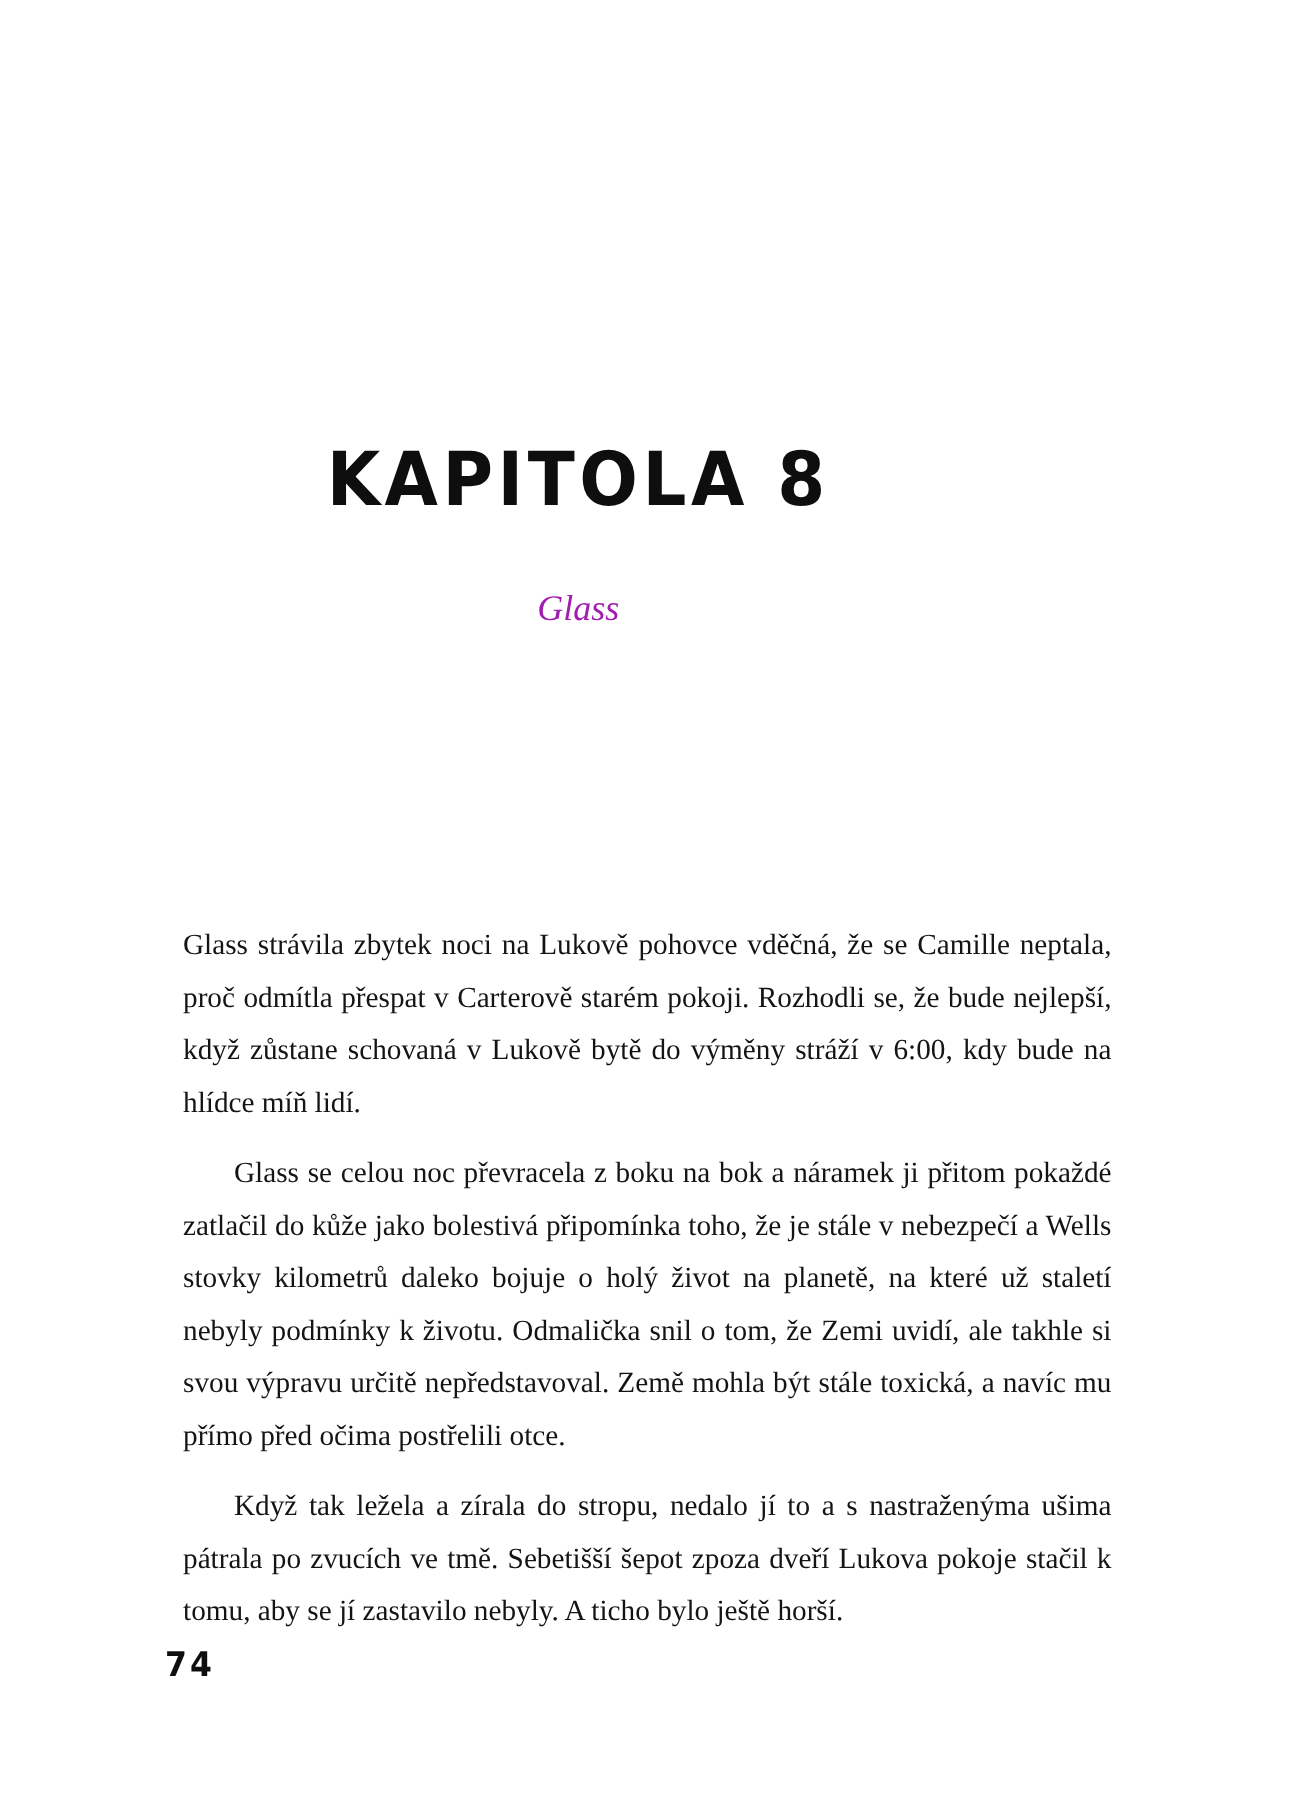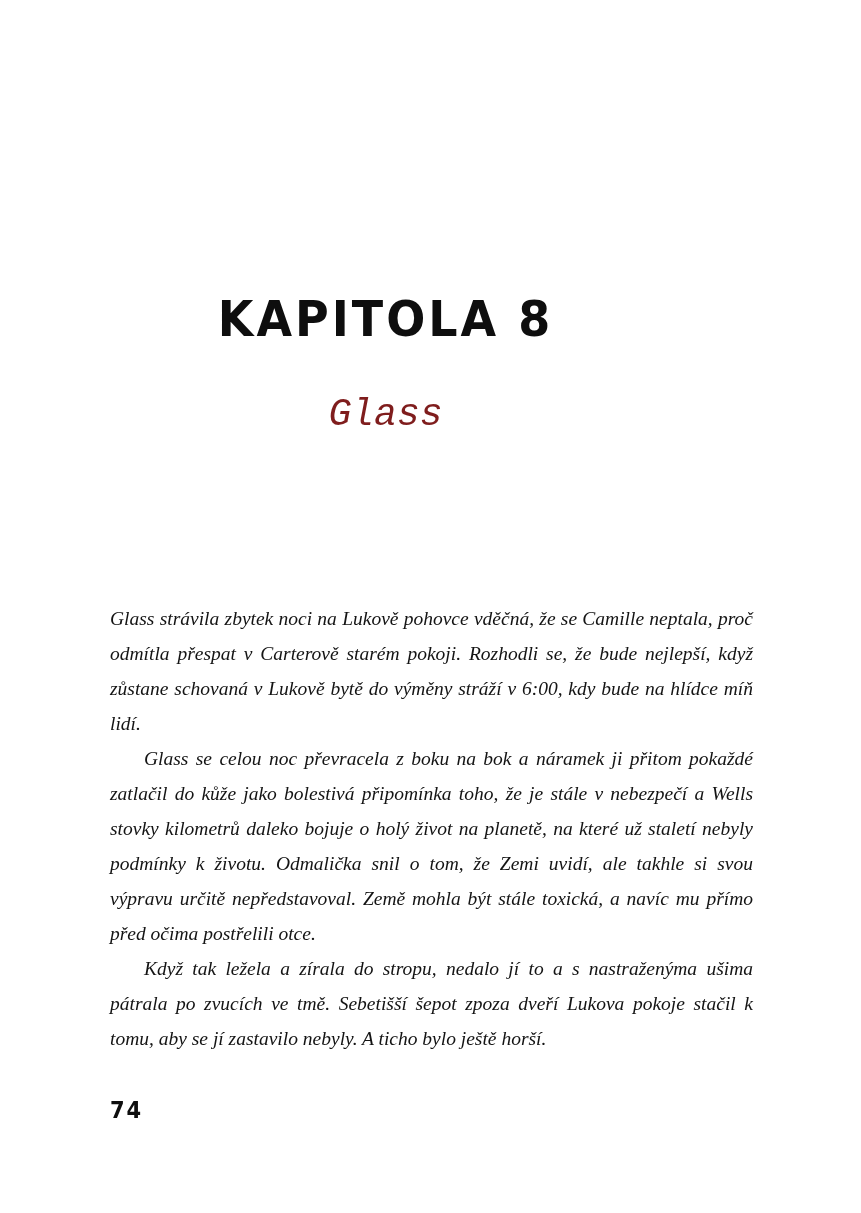--- a/index.html
+++ b/index.html
@@ -29,40 +29,39 @@
       color: #0e0e0e;
       transform: scaleY(1.08);
       transform-origin: top center;
     }
     .chapter-subtitle {
       position: absolute;
       top: 393px;
       left: 0;
       width: 100%;
       text-align: center;
-      font-family: Liberation Mono, monospace;
+      font-family: Liberation Serif, serif;
       font-style: italic;
-      font-size: 38px;
-      color: #7f1d1d;
+      font-size: 24px;
+      color: #a21caf;
     }
     .body-text {
       position: absolute;
       top: 601px;
       left: 110px;
       width: 643px;
       font-family: "Liberation Serif", serif;
       font-size: 19.5px;
       line-height: 35px;
       text-align: justify;
       color: #141414;
     }
     .body-text p {
-      margin: 0;
+      margin: 12px;
       padding: 0;
-      font-style: italic;
     }
     .body-text p.indent {
       text-indent: 34px;
     }
     .page-number {
       position: absolute;
       top: 1097px;
       left: 110px;
       font-family: "DejaVu Sans", sans-serif;
       font-weight: 900;

